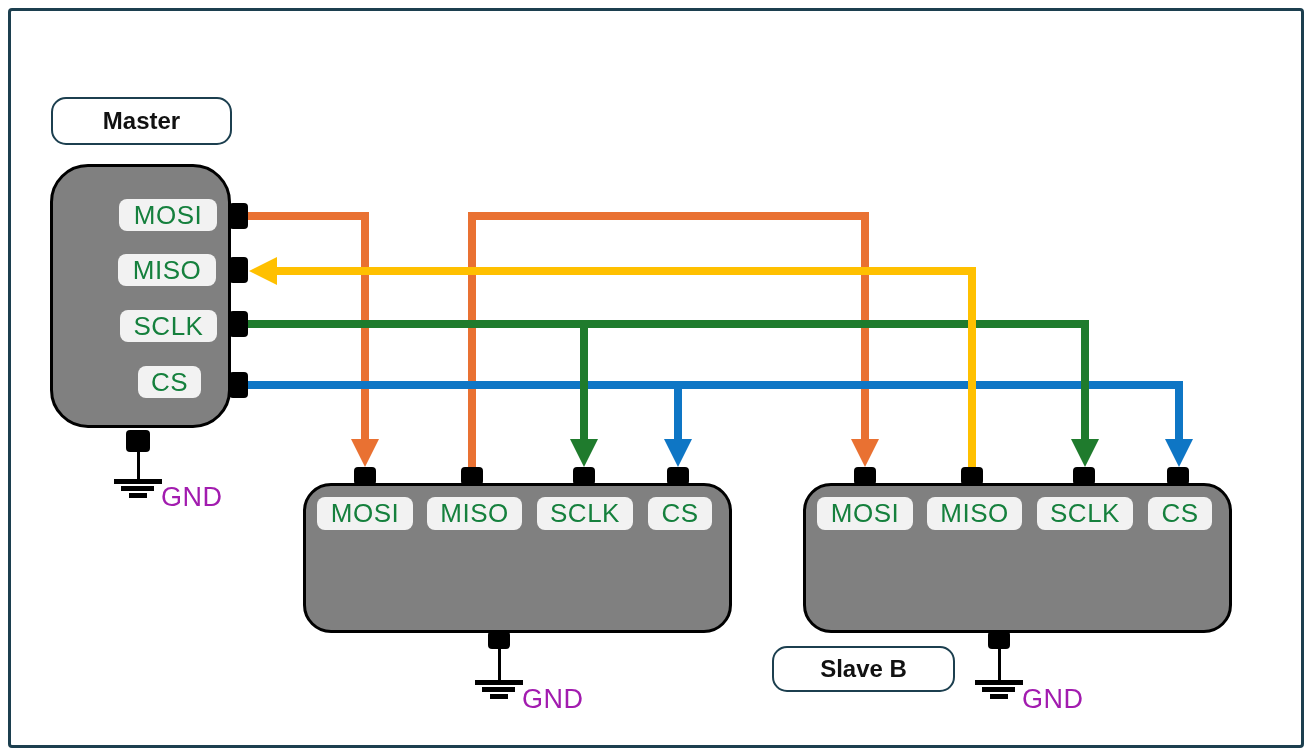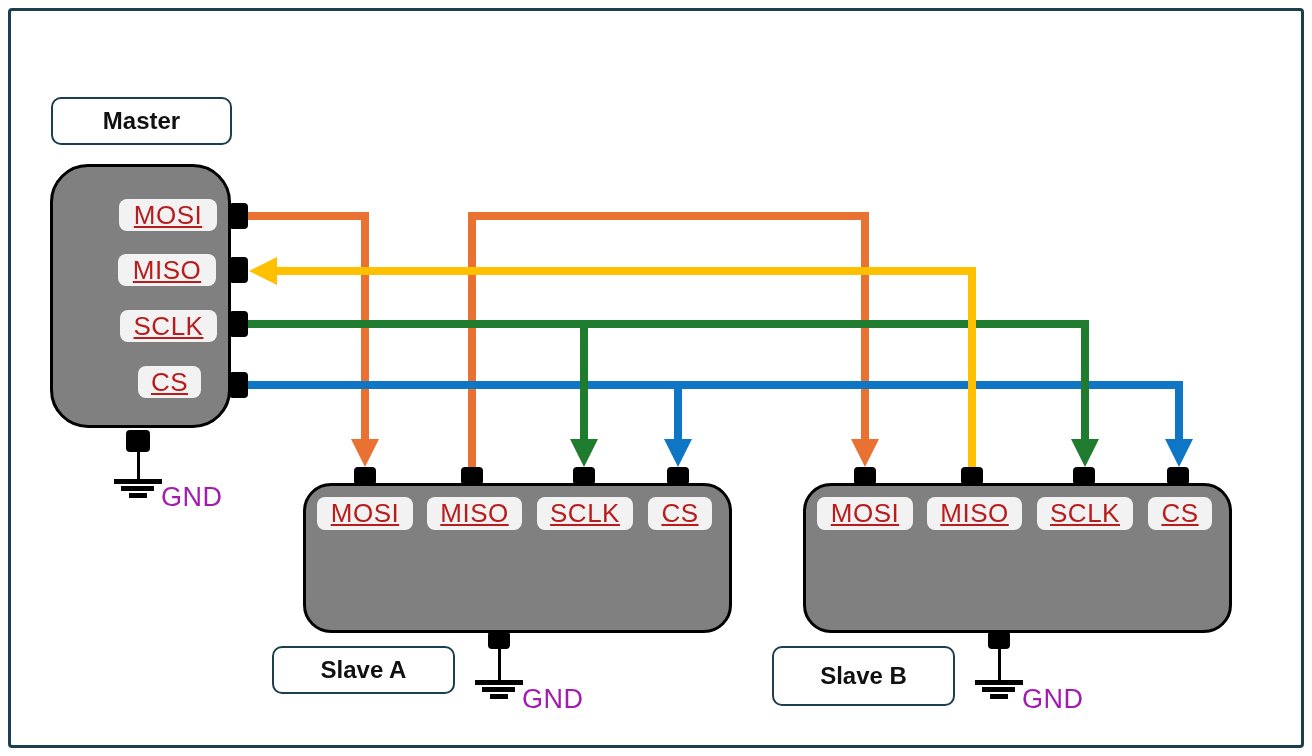--- a/index.html
+++ b/index.html
@@ -21,26 +21,26 @@
   .arrow.miso { fill:var(--miso-wire); }
   .arrow.sclk { fill:var(--sclk-wire); }
   .arrow.cs   { fill:var(--cs-wire); }
   .device {
     position:absolute; background:var(--device-fill,#808080);
     border:3px solid #000; box-sizing:border-box;
   }
   .chip {
     position:absolute; background:var(--pin-chip-fill,#f2f2f2);
     border-radius:8px; display:flex; align-items:center; justify-content:center;
-    font-size:26px; color:#b91c1c; letter-spacing:0.5px;text-decoration:underline;
+    font-size:26px; color:#15803d; letter-spacing:0.5px;
   }
   .pin { position:absolute; background:#000; border-radius:4px; }
   .namebox {
     position:absolute; background:#fff;
-    border:2.5px solid var(--frame-border,#1c3f4f); border-radius:10px;
+    border:2.5px solid var(--frame-border,#1c3f4f); border-radius:15px;
     display:flex; align-items:center; justify-content:center;
     font-weight:bold; font-size:24px; color:#111; box-sizing:border-box;
   }
   .gnd-part { position:absolute; background:#000; }
   .gnd-label {
     position:absolute; font-size:27px; color:#a21caf; letter-spacing:0.5px;
   }
 </style>
 </head>
 <body>
@@ -118,23 +118,20 @@
   <div class="chip" style="left:427px; top:497px; width:95px; height:33px;">
       <span>MISO</span>
     </div>
   <div class="chip" style="left:537px; top:497px; width:96px; height:33px;">
       <span>SCLK</span>
     </div>
   <div class="chip" style="left:648px; top:497px; width:64px; height:33px;">
       <span>CS</span>
     </div>
 
-  <div class="namebox" style="left:272px; top:646px; width:183px; height:48px;">
-    <span>Slave A</span>
-  </div>
 
   <div>
     <div class="gnd-part" style="left:497.5px; top:649px; width:3px; height:33px;"></div>
     <div class="gnd-part" style="left:475px; top:680px; width:48px; height:5px;"></div>
     <div class="gnd-part" style="left:482px; top:687px; width:33px; height:5px;"></div>
     <div class="gnd-part" style="left:490px; top:694px; width:18px; height:5px;"></div>
     <div class="gnd-label" style="left:522px; top:684px;">GND</div>
   </div>
 
   <div class="device" style="left:803px; top:483px; width:429px; height:150px; border-radius:28px;"></div>
@@ -151,21 +148,21 @@
   <div class="chip" style="left:927px; top:497px; width:95px; height:33px;">
       <span>MISO</span>
     </div>
   <div class="chip" style="left:1037px; top:497px; width:96px; height:33px;">
       <span>SCLK</span>
     </div>
   <div class="chip" style="left:1148px; top:497px; width:64px; height:33px;">
       <span>CS</span>
     </div>
 
-  <div class="namebox" style="left:772px; top:646px; width:183px; height:60px;">
+  <div class="namebox" style="left:772px; top:646px; width:183px; height:46px;">
     <span>Slave B</span>
   </div>
 
   <div>
     <div class="gnd-part" style="left:997.5px; top:649px; width:3px; height:33px;"></div>
     <div class="gnd-part" style="left:975px; top:680px; width:48px; height:5px;"></div>
     <div class="gnd-part" style="left:982px; top:687px; width:33px; height:5px;"></div>
     <div class="gnd-part" style="left:990px; top:694px; width:18px; height:5px;"></div>
     <div class="gnd-label" style="left:1022px; top:684px;">GND</div>
   </div>

